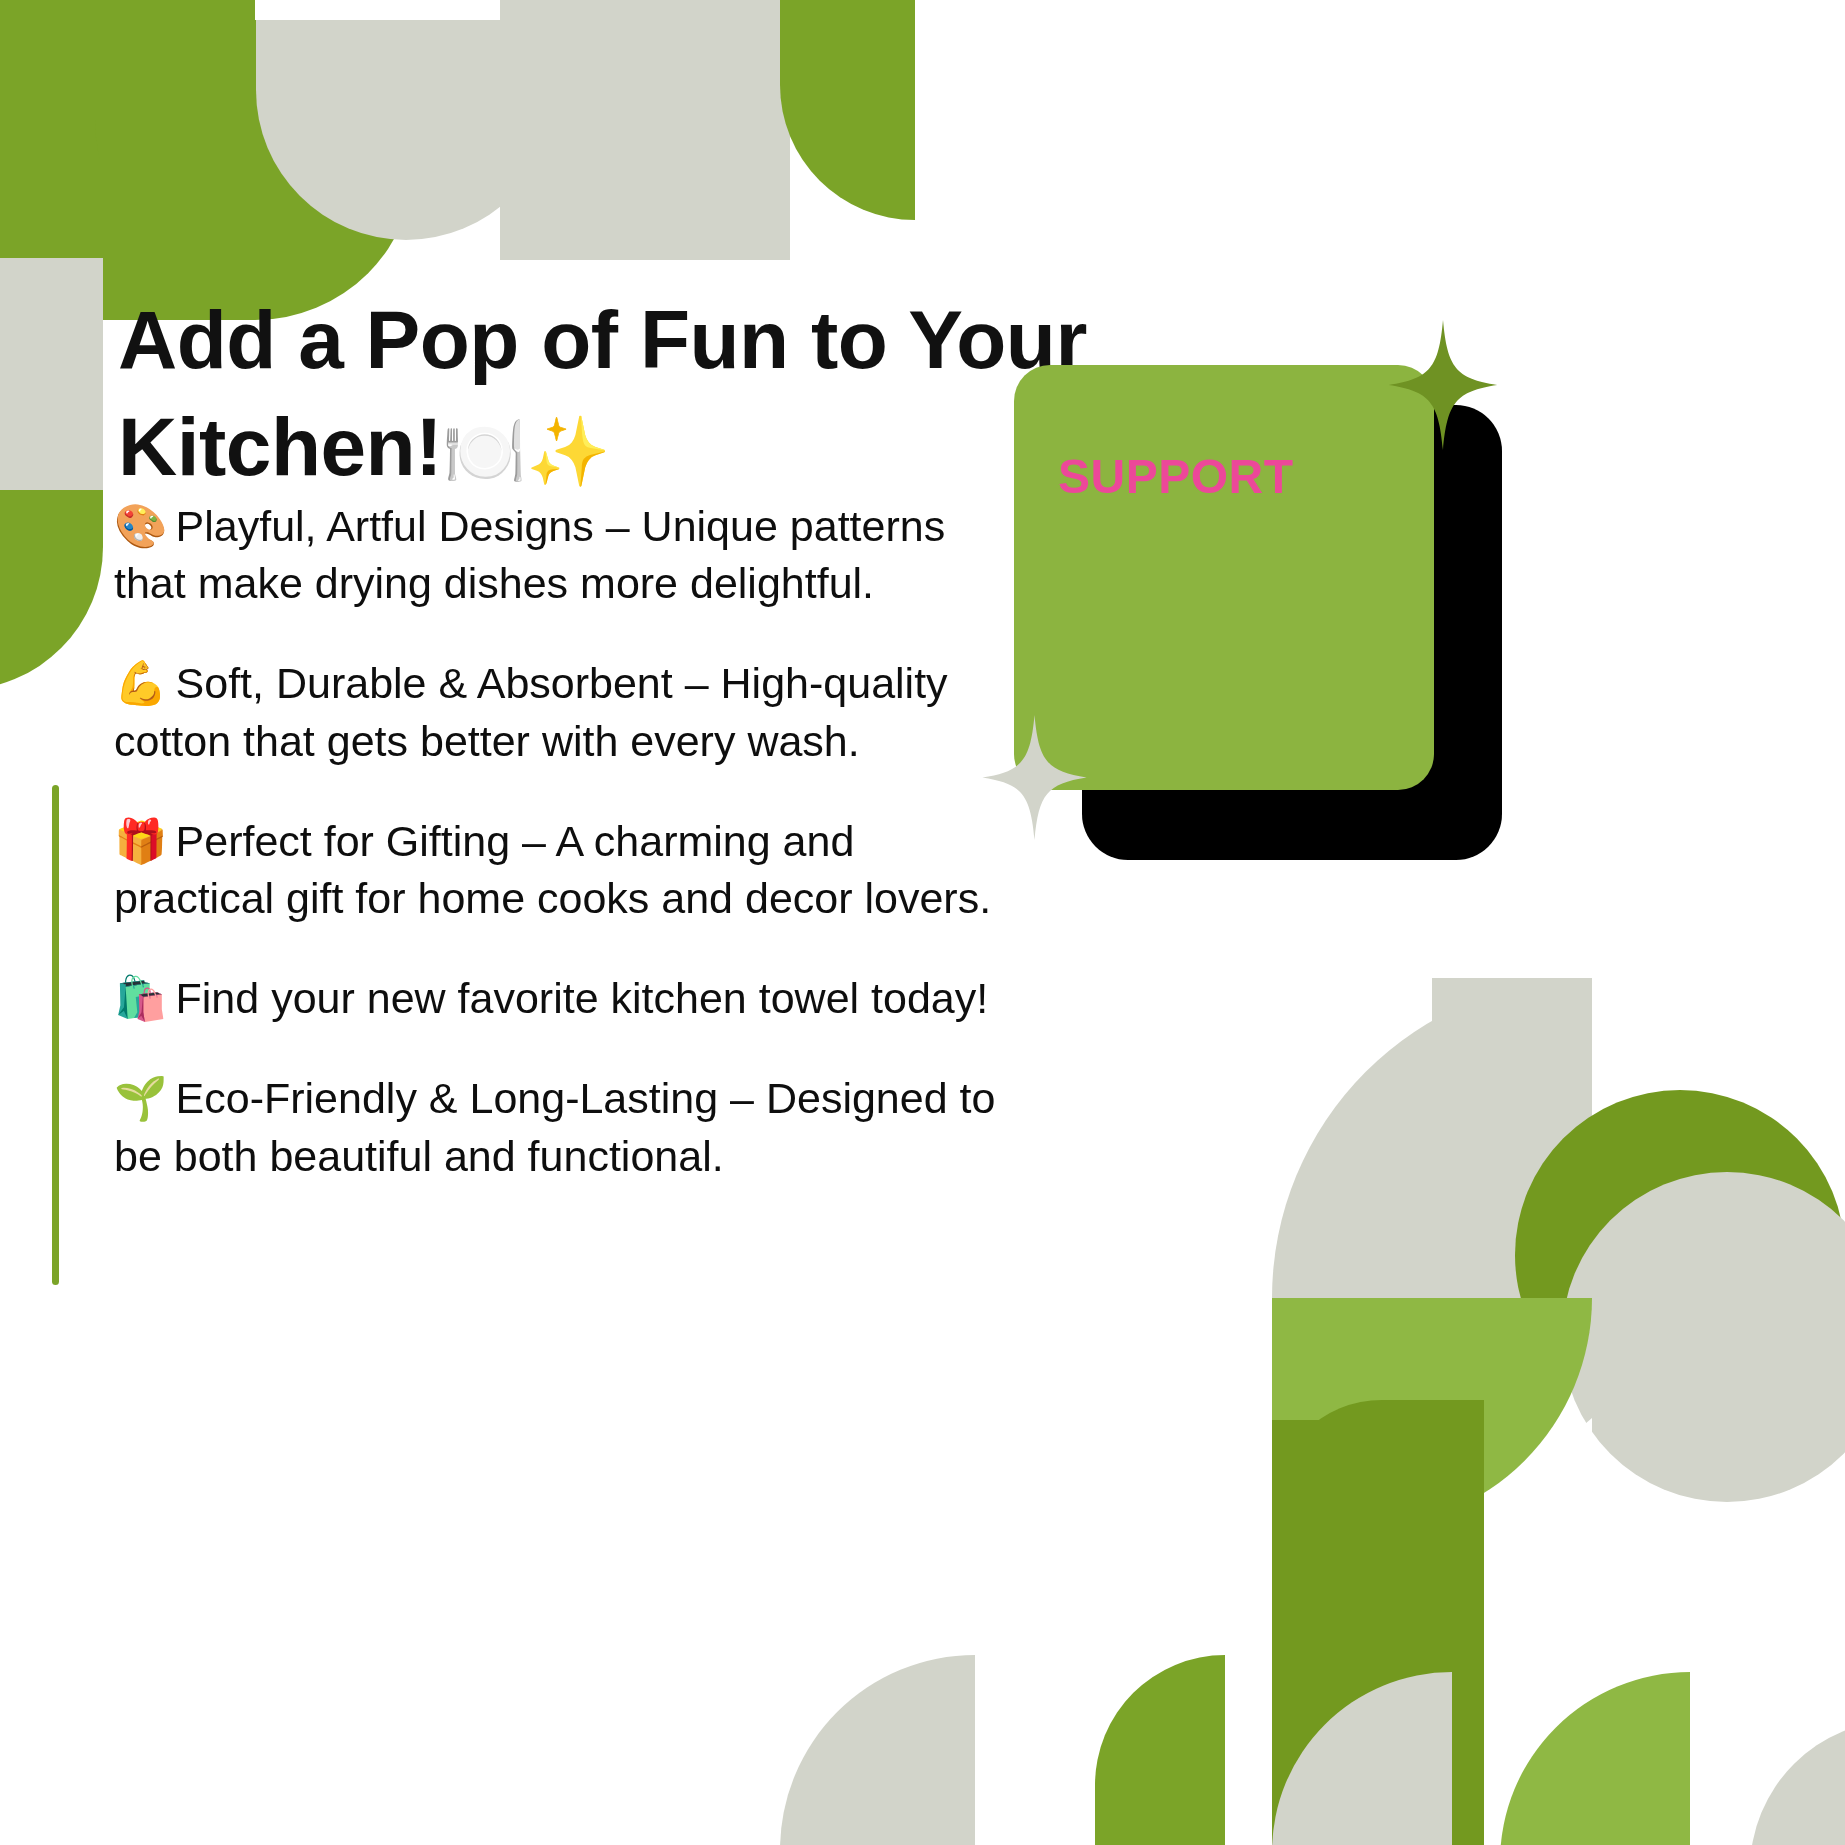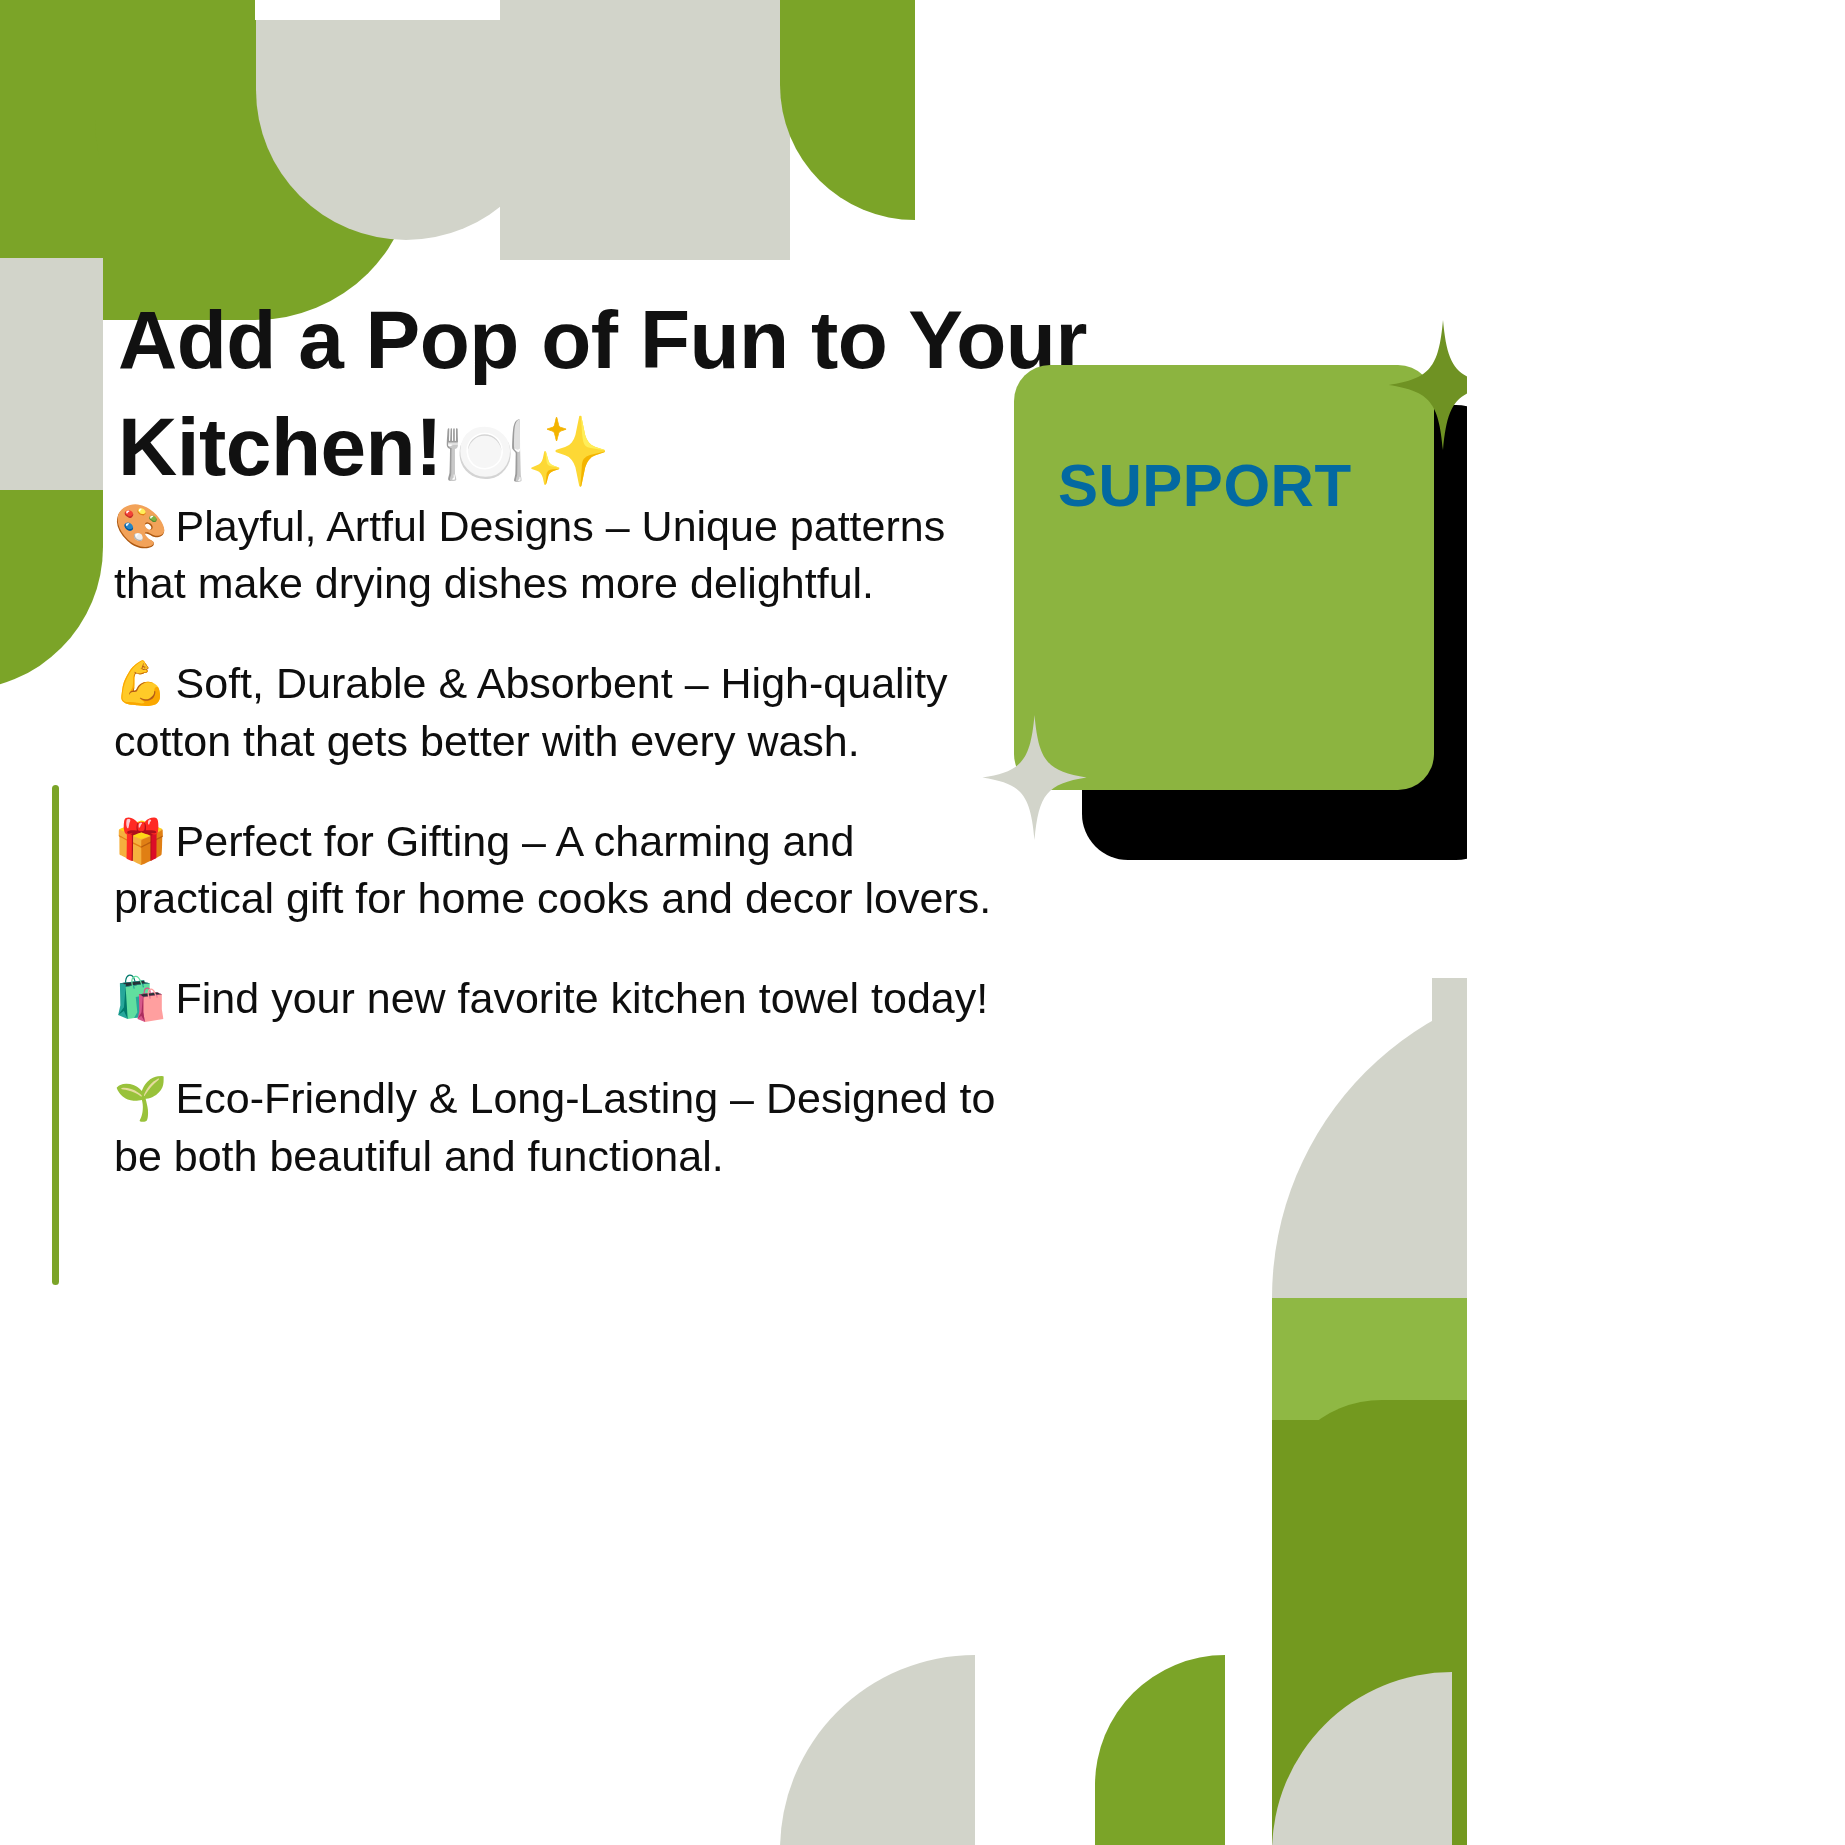--- a/index.html
+++ b/index.html
@@ -2,21 +2,21 @@
 <html><head>
 <meta charset="utf-8">
 <style>
   html, body {
     margin: 0;
     padding: 0;
     background: #ffffff;
   }
   #canvas {
     position: relative;
-    width: 1467px;
+    width: 1845px;
     height: 1845px;
     background: #ffffff;
     overflow: hidden;
     font-family: "Liberation Sans", sans-serif;
   }
 
   
   .deco { position: absolute; pointer-events: none; }
 
   
@@ -199,24 +199,24 @@
     left: 0; top: 0;
     width: 420px; height: 425px;
     background: #8cb440;
     border-radius: 36px;
   }
   .badge-text {
     position: absolute;
     left: 44px;
     top: 78px;
     width: 380px;
-    font-size: 60px;
+    font-size: 48px;
     font-weight: bold;
     line-height: 1.42;
-    color: #0369a1;
+    color: #ec4899;
     letter-spacing: 0.5px;
   }
   .badge-star-tr {
     position: absolute;
     left: 374px; top: -45px;
     width: 110px; height: 130px;
   }
   .badge-star-bl {
     position: absolute;
     left: -32px; top: 350px;

